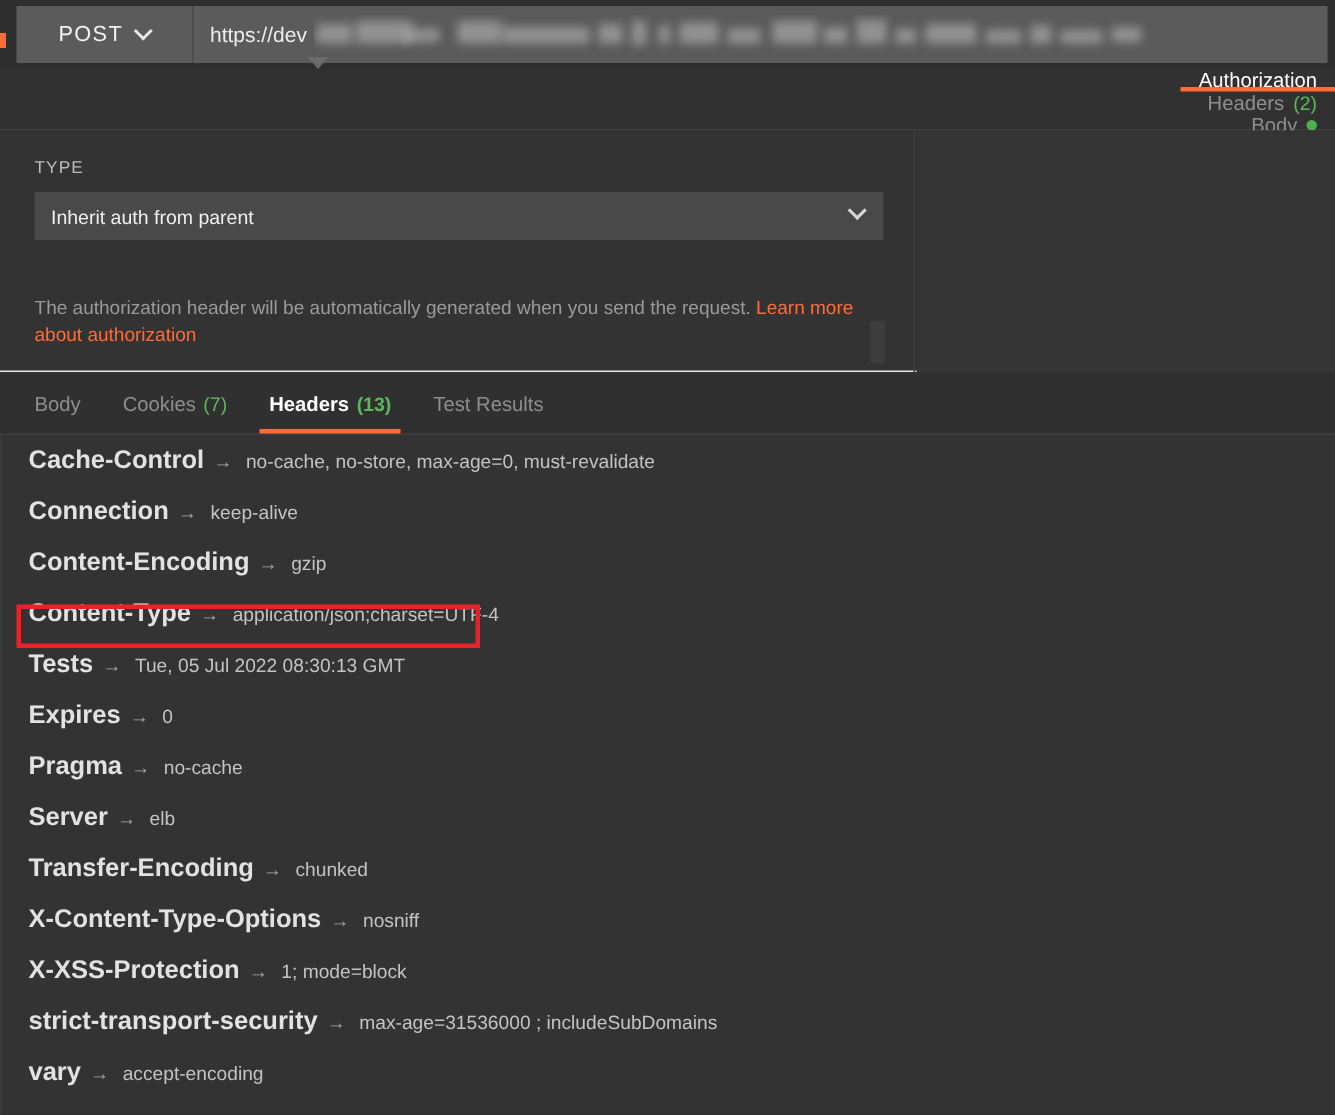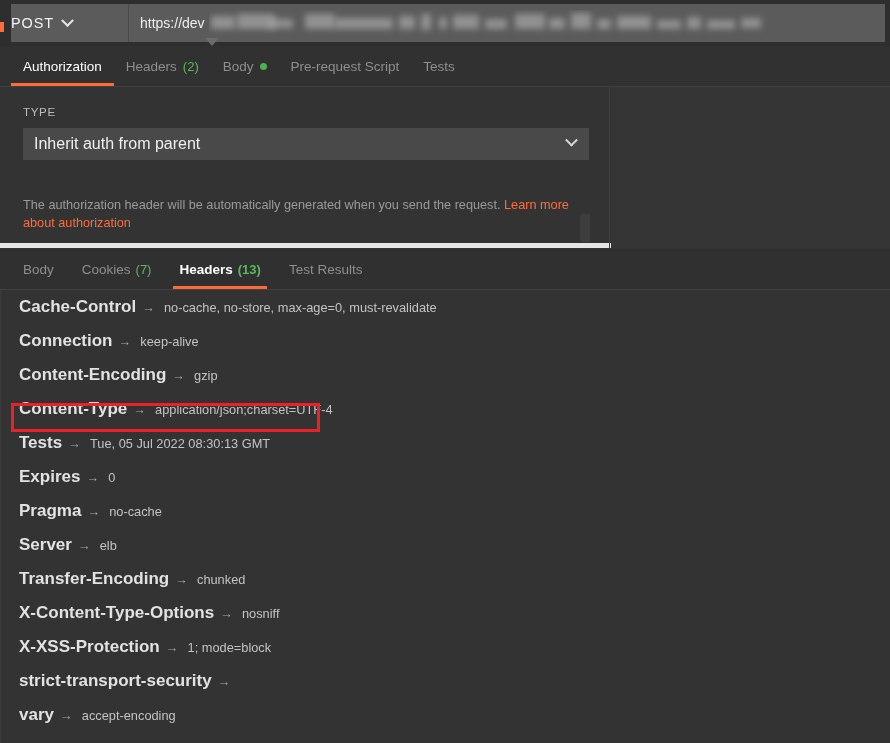--- a/index.html
+++ b/index.html
@@ -36,20 +36,21 @@
     background: #ff6c37;
   }
   .method-box {
     position: absolute;
     left: 11px; top: 4px;
     width: 118px; height: 38px;
     background: #5b5b5b;
     border-right: 1px solid #4a4a4a;
     display: flex;
     align-items: center;
+    justify-content: center;
     gap: 9px;
     cursor: pointer;
   }
   .method-label {
     color: #f2f2f2;
     font-size: 14.5px;
     letter-spacing: 0.9px;
     font-weight: 400;
   }
   .chev {
@@ -103,20 +104,21 @@
   
   .req-tabs {
     position: absolute;
     left: 0; top: 46px;
     width: 890px; height: 41px;
     background: #313131;
     border-bottom: 1px solid #404040;
     display: flex;
     align-items: flex-end;
     padding-left: 11px;
+    flex-direction: column;
   }
   .req-tab {
     position: relative;
     height: 40px;
     display: flex;
     align-items: center;
     gap: 6px;
     padding: 0 12px;
     font-size: 13.5px;
     color: #8e8e8e;
@@ -138,21 +140,21 @@
     background: #4caf50;
     display: inline-block;
   }
 
   
   .auth-panel {
     position: absolute;
     left: 0; top: 87px;
     width: 890px; height: 161px;
     background: #333333;
-    border-bottom: 5px solid #e5e5e5;
+    border-bottom: 1px solid #e5e5e5;
   }
   .auth-left {
     position: absolute;
     left: 0; top: 0;
     width: 610px; height: 161px;
     border-right: 1px solid #3f3f3f;
     padding: 19px 0 0 23px;
   }
   .auth-right {
     position: absolute;
@@ -168,21 +170,21 @@
   .type-select {
     margin-top: 10px;
     width: 566px; height: 32px;
     background: #494949;
     display: flex;
     align-items: center;
     justify-content: space-between;
     padding: 0 13px 0 11px;
     cursor: pointer;
   }
-  .type-select-value { color: #efefef; font-size: 16px; }
+  .type-select-value { color: #efefef; font-size: 13px; }
   .chev-sm {
     width: 9px; height: 9px;
     border-right: 2px solid #d8d8d8;
     border-bottom: 2px solid #d8d8d8;
     transform: rotate(45deg) translate(-3px,-3px);
   }
   .auth-note {
     margin-top: 36px;
     width: 560px;
     font-size: 12.7px;
@@ -427,20 +429,21 @@
           <span class="hdr-val">nosniff</span>
         </div>
         <div class="hdr-row">
           <span class="hdr-key">X-XSS-Protection</span>
           <span class="hdr-arrow">→</span>
           <span class="hdr-val">1; mode=block</span>
         </div>
         <div class="hdr-row">
           <span class="hdr-key">strict-transport-security</span>
           <span class="hdr-arrow">→</span>
+          <span class="hdr-val">max-age=31536000 ; includeSubDomains</span>
         </div>
         <div class="hdr-row">
           <span class="hdr-key">vary</span>
           <span class="hdr-arrow">→</span>
           <span class="hdr-val">accept-encoding</span>
         </div>
       </div>
   </div>
 
   <div class="annot-box"></div>

